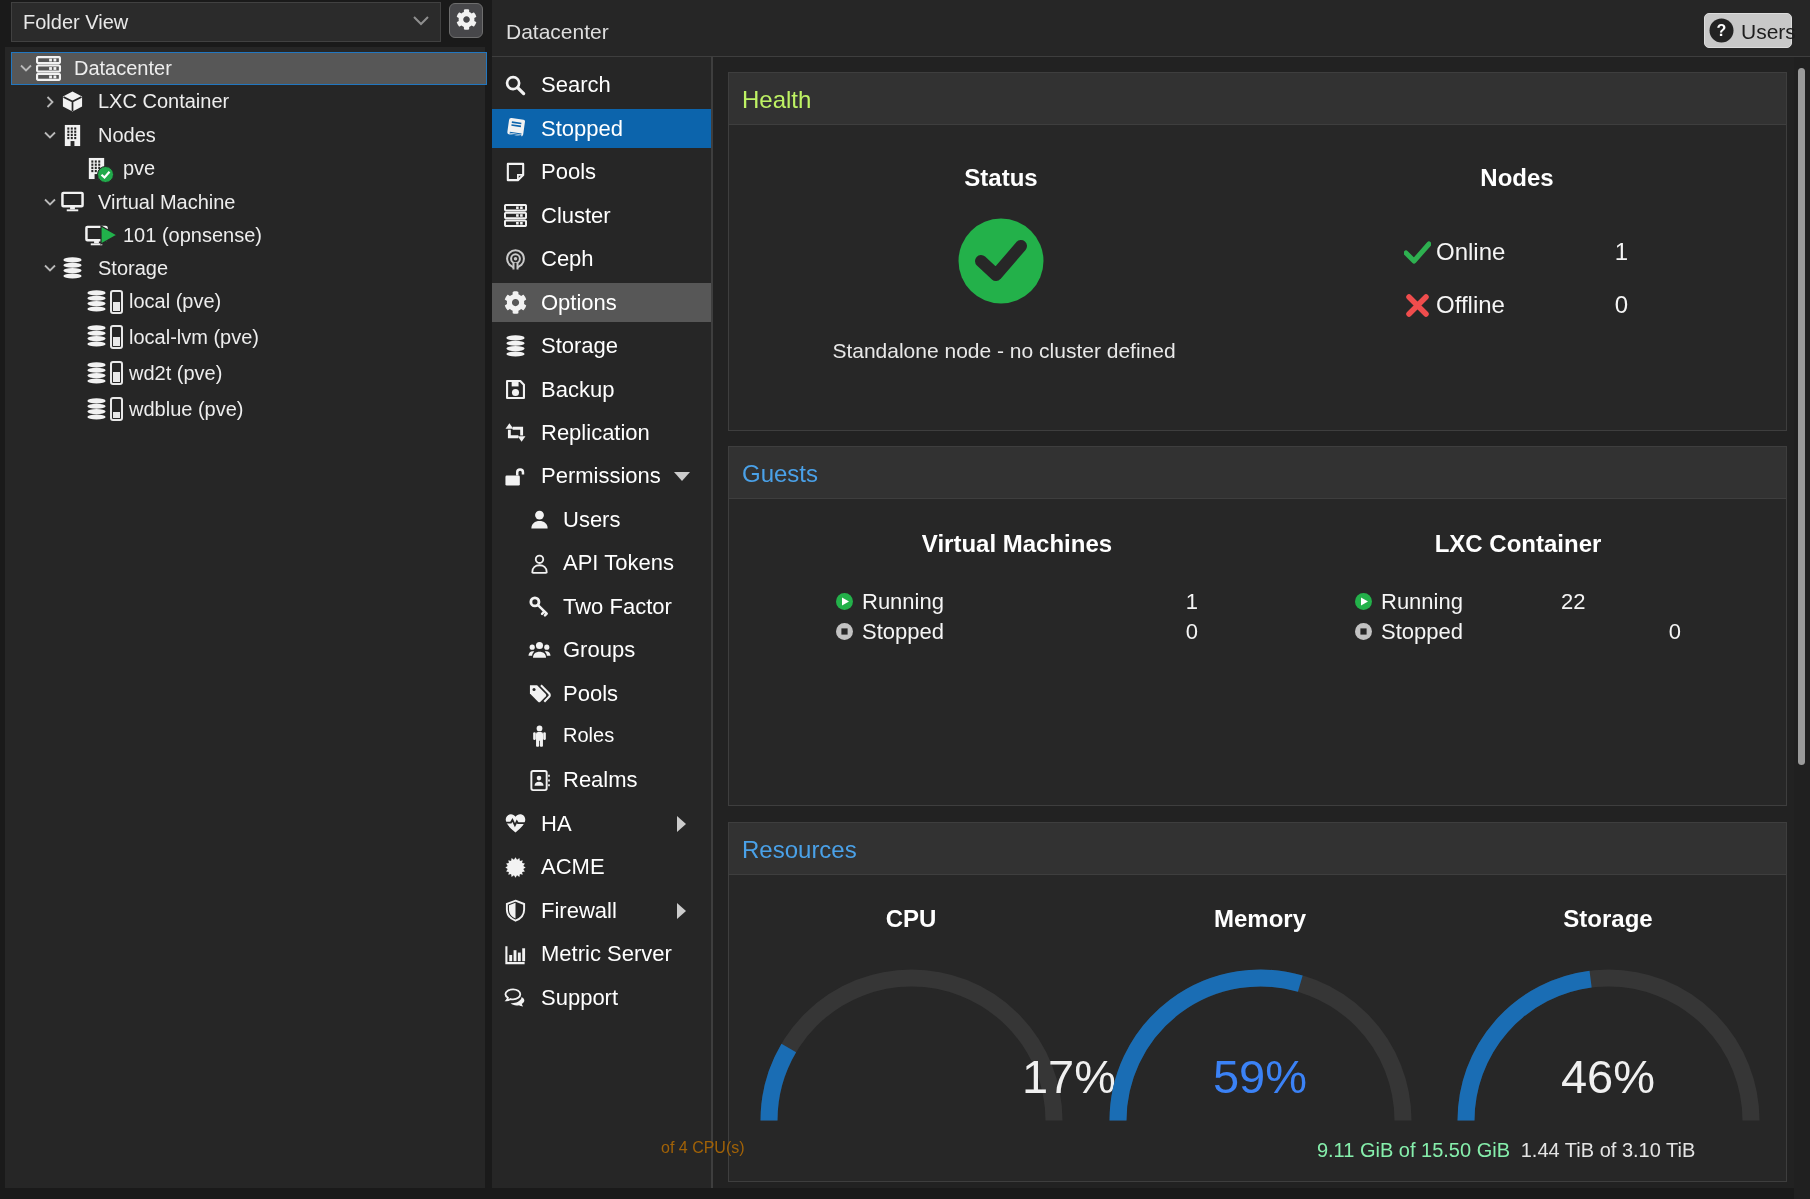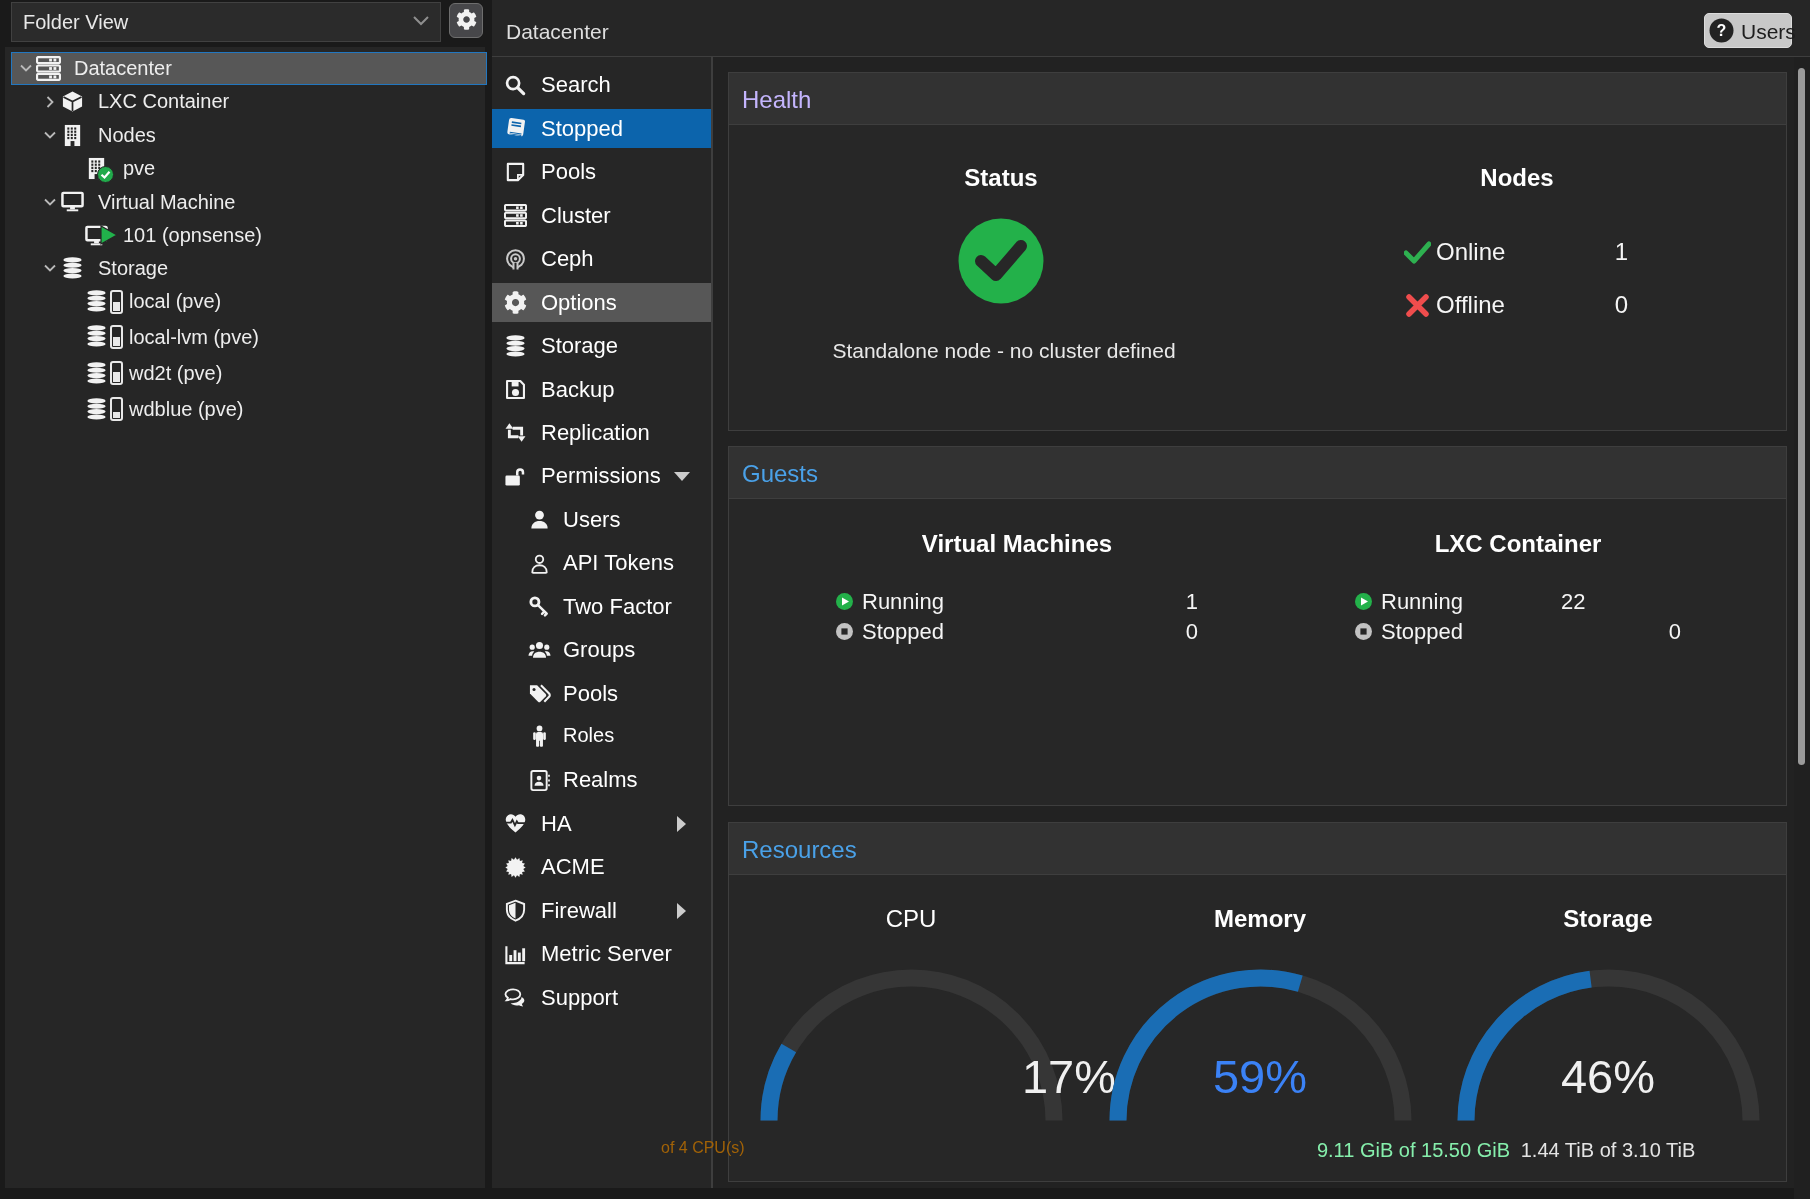--- a/index.html
+++ b/index.html
@@ -305,21 +305,21 @@
   </svg>
 <div class="txt" style="left:541px;top:941px;font-size:22px;color:#ffffff">Metric Server</div>
 <svg style="position:absolute;left:504px;top:986.03px" width="23" height="23" viewBox="0 0 24 24">
     <path d="M9.5 3.5 c4.1 0 7.5 2.3 7.5 5.2 s-3.4 5.2-7.5 5.2 c-0.9 0-1.8-0.1-2.6-0.3 c-1 0.7-2.4 1.2-4.1 1.3 c0.7-0.8 1.2-1.7 1.3-2.7 c-1.6-0.9-2.6-2.1-2.6-3.5 C1.5 5.8 5.4 3.5 9.5 3.5 Z" fill="none" stroke="#f2f2f2" stroke-width="1.9"></path>
     <path d="M18.3 11.4 c1.8 0.9 2.9 2.2 2.9 3.7 c0 1.4-1 2.6-2.6 3.5 c0.1 1 0.6 1.9 1.3 2.7 c-1.7-0.1-3.1-0.6-4.1-1.3 c-0.8 0.2-1.7 0.3-2.6 0.3 c-2.6 0-4.9-0.9-6.2-2.3 c1.1 0.2 3.0 0.1 4.5-0.4 c3.9-1.2 6.8-3.2 6.8-6.2 Z" fill="#f2f2f2"></path>
   </svg>
 <div class="txt" style="left:541px;top:985px;font-size:22px;color:#ffffff">Support</div>
 <div class="abs" style="left:713px;top:57px;width:1097px;height:1142px;background:#222222"></div>
 <div class="abs" style="left:728px;top:72px;width:1059px;height:359px;background:#272727;border:1px solid #3e3e3e;box-sizing:border-box"></div>
 <div class="abs" style="left:729px;top:73px;width:1057px;height:52px;background:#323232;border-bottom:1px solid #3e3e3e;box-sizing:border-box"></div>
-<div class="txt" style="left:742px;top:86px;font-size:24px;color:#c4b5fd">Health</div>
+<div class="txt" style="left:742px;top:86px;font-size:24px;color:#bef264">Health</div>
 <div class="txt" style="left:0;top:164px;width:2002px;text-align:center;font-size:24px;font-weight:bold;color:#fff">Status</div>
 <div class="txt" style="left:1034px;top:164px;width:966px;text-align:center;font-size:24px;font-weight:bold;color:#fff">Nodes</div>
 <svg style="position:absolute;left:957px;top:217px" width="88" height="88" viewBox="0 0 88 88">
     <circle cx="44" cy="44" r="42.5" fill="#23b14a"></circle>
     <path d="M24 44 L39 58 L64 29" stroke="#272727" stroke-width="12" fill="none" stroke-linecap="round" stroke-linejoin="round"></path>
   </svg>
 <div class="txt" style="left:0;top:339px;width:2008px;text-align:center;font-size:21px;color:#e8e8e8">Standalone node - no cluster defined</div>
 <svg style="position:absolute;left:1404px;top:240px" width="27" height="24" viewBox="0 0 27 24">
     <path d="M2 13 L10 21 L25 4" stroke="#2eb050" stroke-width="5" fill="none" stroke-linecap="round" stroke-linejoin="round"></path>
   </svg>
@@ -355,21 +355,21 @@
 <div class="txt" style="left:1561px;top:589px;width:120px;text-align:left;font-size:22px;color:#f5f5f5">22</div>
 <svg style="position:absolute;left:1354.5px;top:622.5px" width="17" height="17" viewBox="0 0 17 17">
     <circle cx="8.5" cy="8.5" r="8.5" fill="#c2c2c2"></circle>
     <rect x="5.4" y="5.4" width="6.2" height="6.2" fill="#272727"></rect>
   </svg>
 <div class="txt" style="left:1381px;top:619px;font-size:22px;color:#f5f5f5">Stopped</div>
 <div class="txt" style="left:1561px;top:619px;width:120px;text-align:right;font-size:22px;color:#f5f5f5">0</div>
 <div class="abs" style="left:728px;top:822px;width:1059px;height:360px;background:#272727;border:1px solid #3e3e3e;box-sizing:border-box"></div>
 <div class="abs" style="left:729px;top:823px;width:1057px;height:52px;background:#323232;border-bottom:1px solid #3e3e3e;box-sizing:border-box"></div>
 <div class="txt" style="left:742px;top:836px;font-size:24px;color:#4aa1e8">Resources</div>
-<div class="txt" style="left:711px;top:905px;width:400px;text-align:center;font-size:24px;font-weight:normal;color:#fff">CPU</div>
+<div class="txt" style="left:711px;top:905px;width:400px;text-align:center;font-size:24px;font-weight:bold;color:#fff">CPU</div>
 <svg style="position:absolute;left:759.5px;top:959.5px" width="303" height="162" viewBox="0 0 303 162">
     <path d="M9 160.5 A 142.5 142.5 0 0 1 294 160.5" fill="none" stroke="#363636" stroke-width="17"></path>
     <path d="M9 160.5 A 142.5 142.5 0 0 1 28.8 88.0" fill="none" stroke="#1a6db4" stroke-width="17"></path>
   </svg>
 <div class="txt" style="left:716px;top:1049px;width:400px;text-align:right;font-size:47px;color:#f0f0f0">17%</div>
 <div class="txt" style="left:661px;top:1139px;width:500px;text-align:left;font-size:16px;color:#a16207">of 4 CPU(s)</div>
 <div class="txt" style="left:1060px;top:905px;width:400px;text-align:center;font-size:24px;font-weight:bold;color:#fff">Memory</div>
 <svg style="position:absolute;left:1108.5px;top:959.5px" width="303" height="162" viewBox="0 0 303 162">
     <path d="M9 160.5 A 142.5 142.5 0 0 1 294 160.5" fill="none" stroke="#363636" stroke-width="17"></path>
     <path d="M9 160.5 A 142.5 142.5 0 0 1 191.3 23.7" fill="none" stroke="#1a6db4" stroke-width="17"></path>

